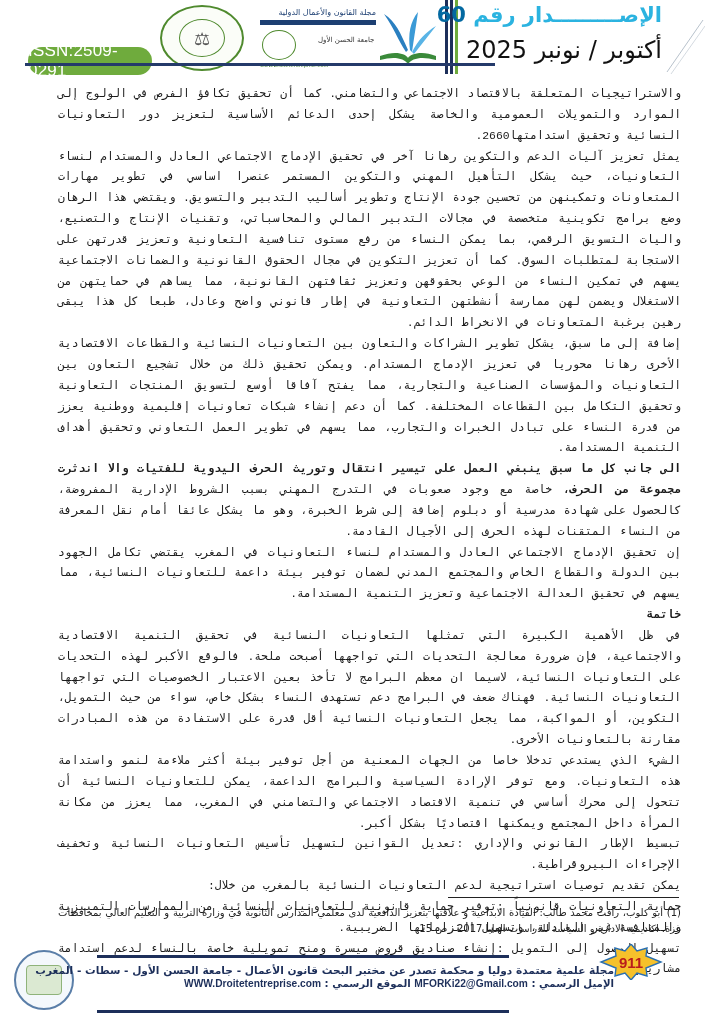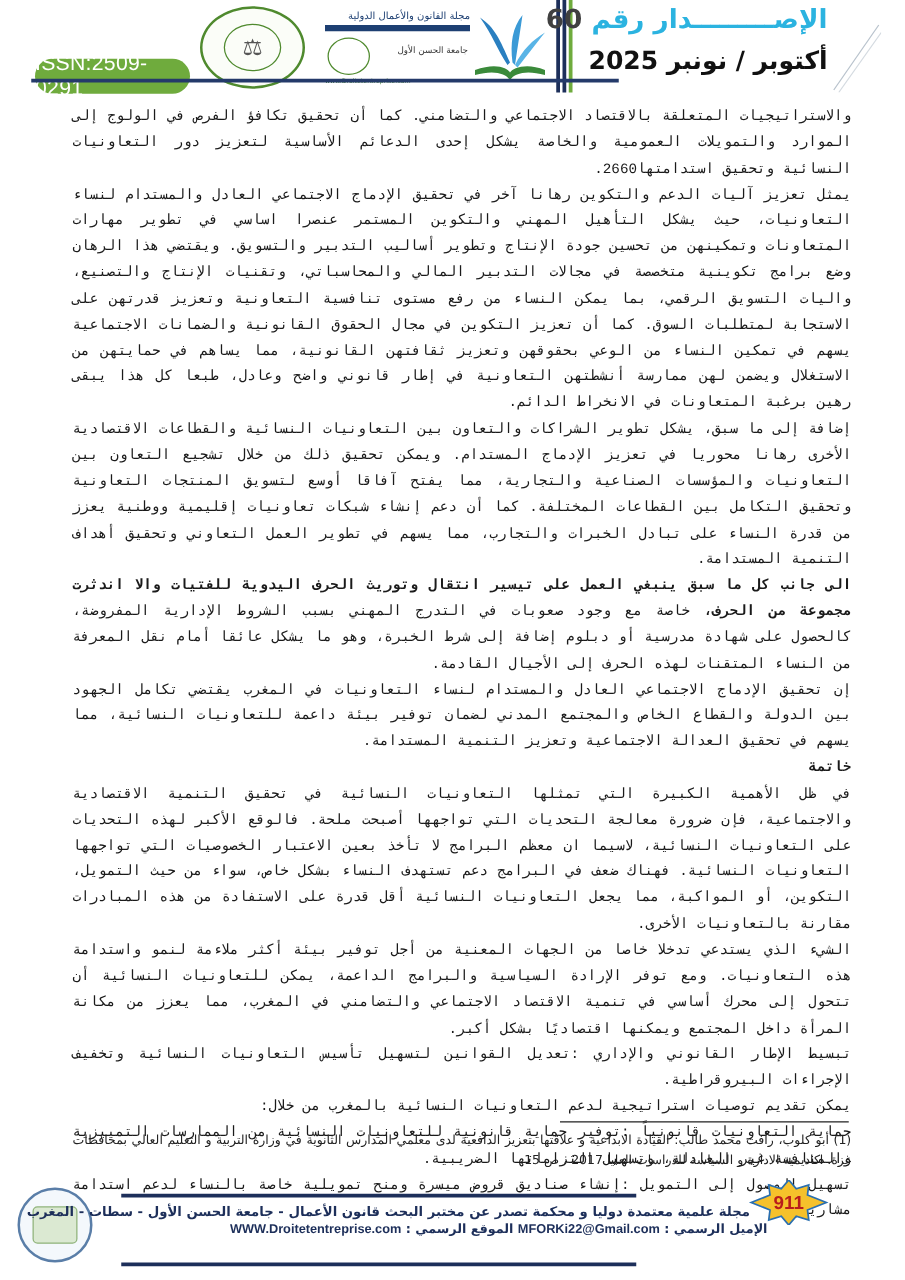--- a/index.html
+++ b/index.html
@@ -44,24 +44,24 @@
     position: absolute; left: 2px; top: 56px; font-size: 5px; color: #3a7a2a; white-space: nowrap;
   }
   .journal-logo .book {
     position: absolute; right: 0; top: 4px; width: 60px; height: 56px;
   }
   .vbar { position: absolute; top: 0; height: 74px; width: 3px; }
   .issue-line1 {
     position: absolute; right: 62px; top: 3px; direction: rtl; white-space: nowrap;
     font-size: 21px; font-weight: bold; color: #2bb3e0;
   }
-  .issue-line1 .num { color: #404040; text-align: right; }
+  .issue-line1 .num { color: #0369a1; text-align: right; }
   .issue-line2 {
     position: absolute; right: 62px; top: 36px; direction: rtl; white-space: nowrap;
-    font-size: 20px; font-weight: bold; color: #111;
+    font-size: 24px; font-weight: normal; color: #111;
   }
   .slash-deco { position: absolute; left: 665px; top: 18px; width: 40px; height: 56px; }
   .header-rule {
     position: absolute; left: 25px; top: 63px; width: 470px; height: 3px; background: #243a6a;
   }
   
   .content {
     position: absolute; left: 58px; top: 84px; width: 623px;
     direction: rtl; text-align: justify; text-align-last: right;
     font-family: Liberation Mono, monospace; font-size: 11.4px; line-height: 20.85px; color: #1a1a1a;
@@ -80,21 +80,21 @@
   .footer-seal {
     position: absolute; left: 14px; top: 950px; width: 60px; height: 60px; border-radius: 50%;
     border: 2px solid #5a7ea8; box-sizing: border-box; background: #f4f8fc;
     display: flex; align-items: center; justify-content: center;
   }
   .footer-seal .inner {
     width: 34px; height: 28px; border-radius: 4px; background: #dbe9d2; border: 1px solid #8fb37a;
   }
   .footer-rule { position: absolute; left: 97px; width: 412px; height: 3px; background: #1d2f5a; }
   .footer-line1 {
-    position: absolute; right: 124px; top: 964px; direction: rtl; white-space: nowrap;
+    position: absolute; right: 110px; top: 964px; direction: rtl; white-space: nowrap;
     font-size: 10.6px; font-weight: bold; color: #1d2f5a; margin-left: 36px;
   }
   .footer-line2 {
     position: absolute; right: 110px; top: 978px; direction: rtl; white-space: nowrap;
     font-size: 10.2px; font-weight: bold; color: #1d2f5a;
   }
   .footer-line2 .latin { direction: ltr; unicode-bidi: embed; font-family: "Liberation Sans", sans-serif; }
   .page-star { position: absolute; left: 599px; top: 944px; width: 64px; height: 36px; }
   .page-num {
     position: absolute; left: 599px; top: 944px; width: 64px; height: 36px;

